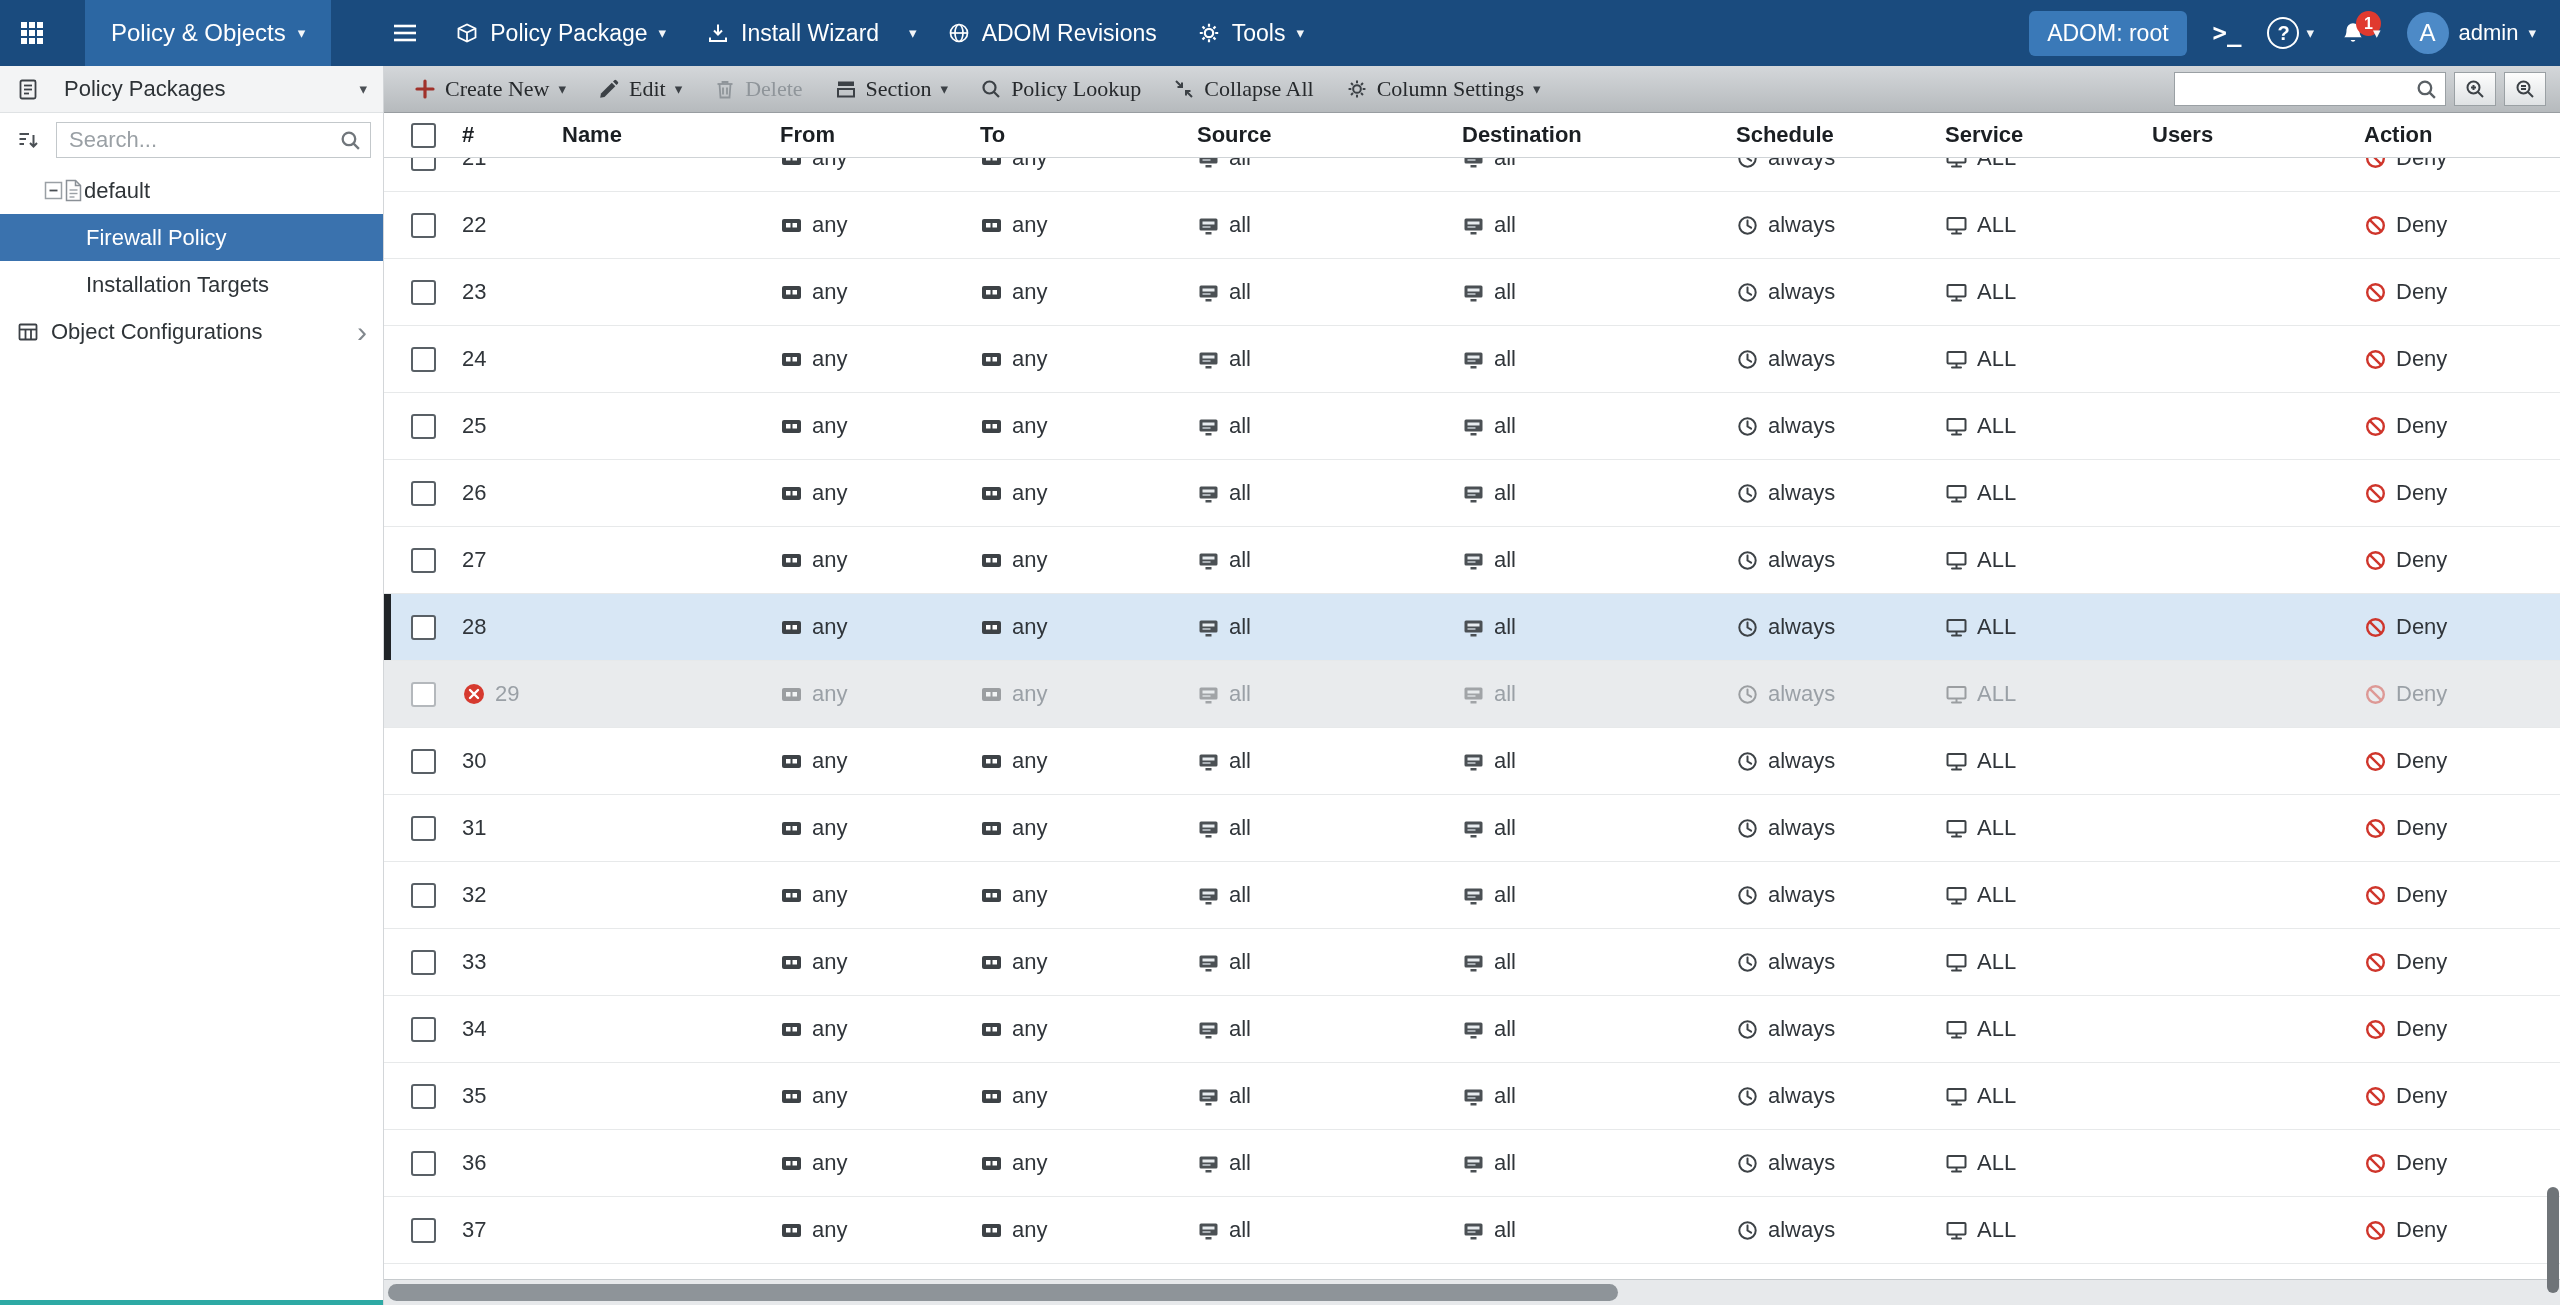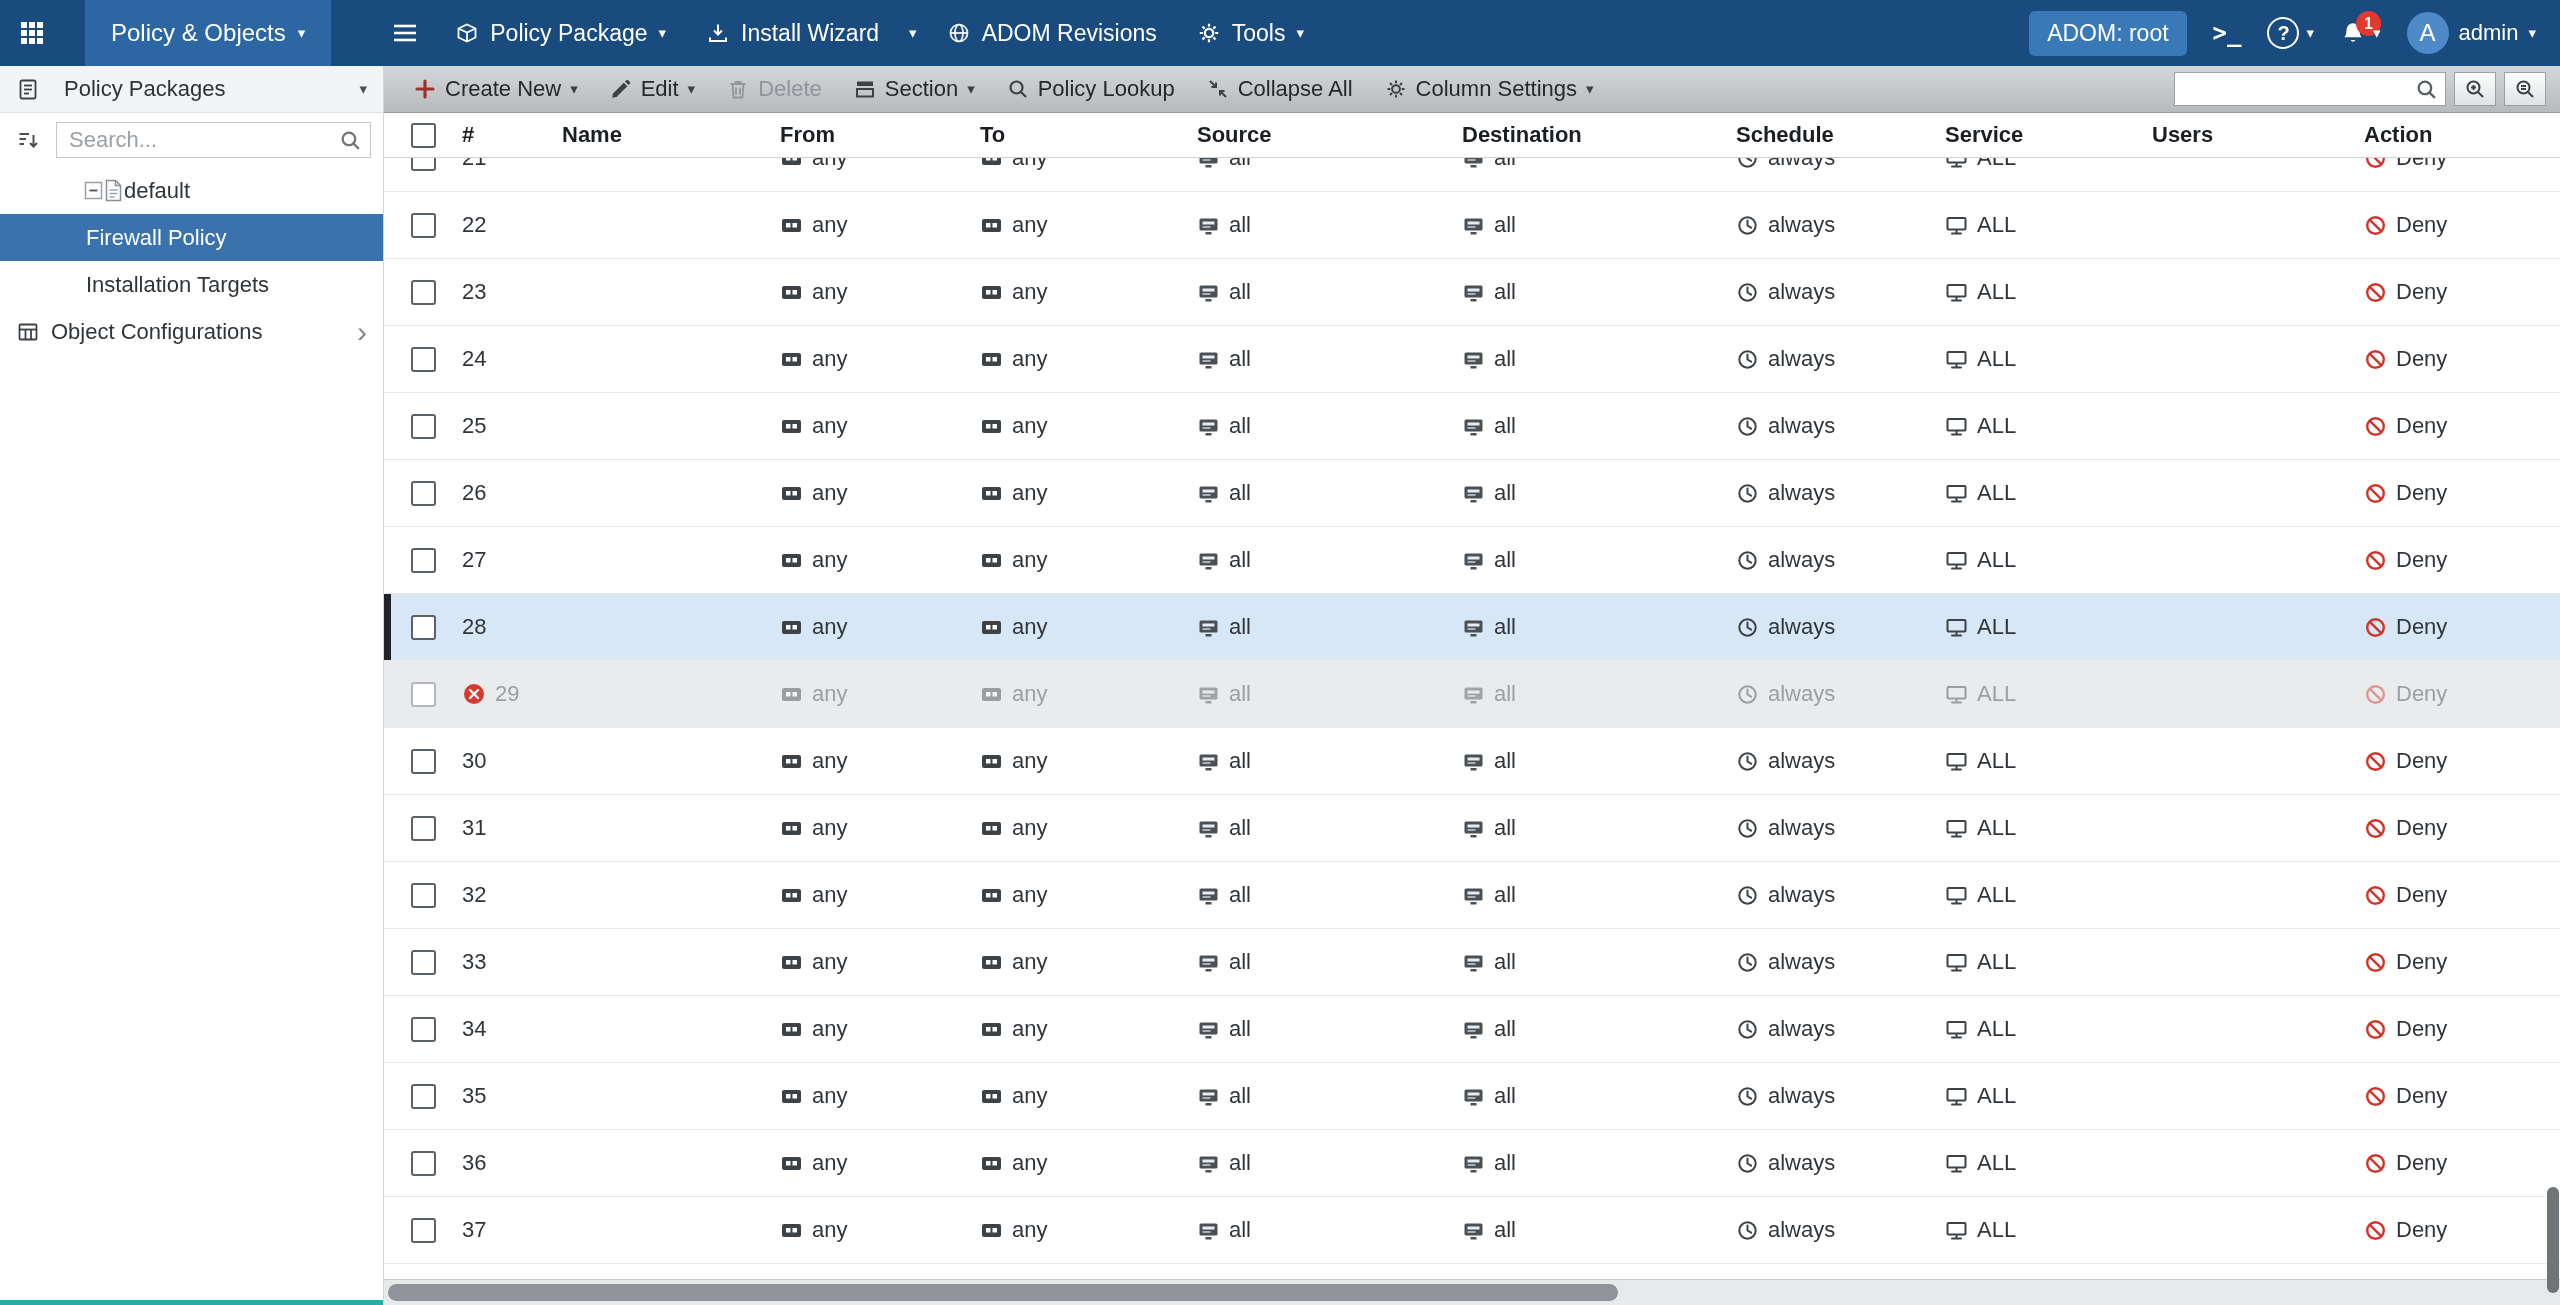--- a/index.html
+++ b/index.html
@@ -33,34 +33,34 @@
 
   
   .sb-header{height:47px;flex:0 0 47px;background:#f3f4f5;border-bottom:1px solid #dfe2e4;display:flex;align-items:center;gap:24px;padding:0 16px;color:#2d3236;cursor:pointer;}
   .sb-header .chev{margin-left:auto;color:#4a4f54;opacity:1;}
   .sb-search{display:flex;align-items:center;gap:8px;padding:9px 12px 9px 8px;}
   .sort-btn{width:40px;height:36px;display:flex;align-items:center;justify-content:center;cursor:pointer;}
   .sb-input{flex:1;position:relative;height:36px;border:1px solid #c3c8cb;background:#fff;}
   .sb-input input{width:100%;height:100%;border:0;outline:0;padding:0 42px 0 12px;font:inherit;font-size:22px;color:#333;}
   .sb-input input::placeholder{color:#9aa0a5;}
   .sb-input .mag{position:absolute;right:8px;top:6px;line-height:0;}
-  .tree-item{height:47px;display:flex;align-items:center;padding-left:84px;color:#2f3438;cursor:pointer;}
+  .tree-item{height:47px;display:flex;align-items:center;padding-left:44px;color:#2f3438;cursor:pointer;}
   .sb-item{height:47px;display:flex;align-items:center;padding-left:86px;color:#2f3438;cursor:pointer;}
   .sb-item.selected{background:var(--sidebar-selected,#3a72ae);color:#fff;}
   .sb-section{height:47px;display:flex;align-items:center;gap:11px;padding:0 16px;color:#2f3438;cursor:pointer;}
   .sb-section .arrow{margin-left:auto;color:#82888e;font-size:30px;line-height:1;}
   .sb-spacer{flex:1;}
   .sb-footer{border-top:1px solid #e3e5e7;padding:16px 0 14px 110px;}
   .f-logo{font-weight:bold;font-size:27px;color:var(--fortinet-gray,#5a5f64);letter-spacing:1.5px;display:inline-flex;align-items:center;}
   .f-gate{line-height:0;margin:0 1px;}
   .sb-accent{height:5px;background:#2ea9a4;}
 
   
   .toolbar{height:47px;flex:0 0 47px;background:linear-gradient(var(--toolbar-grad-top,#d4d7da),var(--toolbar-grad-bottom,#b6babd));border-bottom:1px solid #989da1;display:flex;align-items:center;padding:0 14px;}
-  .tb-btn{display:flex;align-items:center;gap:9px;padding:0 16px;height:100%;font-size:22px;color:#26292c;cursor:pointer;white-space:nowrap;}
+  .tb-btn{display:flex;align-items:center;gap:9px;padding:0 16px;height:100%;font-size:22px;color:#26292c;cursor:pointer;white-space:nowrap;font-family:Liberation Serif, serif;}
   .tb-btn .chev{color:#3c4146;opacity:1;}
   .tb-btn.disabled{color:#8f959a;cursor:default;}
   .tb-right{margin-left:auto;display:flex;align-items:center;gap:8px;}
   .tb-search{position:relative;width:272px;height:34px;background:#fff;border:1px solid #9aa0a4;}
   .tb-search input{width:100%;height:100%;border:0;outline:0;padding:0 42px 0 10px;font:inherit;font-size:21px;}
   .tb-search .mag{position:absolute;right:7px;top:5px;line-height:0;}
   .tb-iconbtn{width:42px;height:34px;border:1px solid #9aa0a4;background:linear-gradient(#fdfdfd,#dfe2e4);display:flex;align-items:center;justify-content:center;cursor:pointer;}
 
   
   .pgrid{display:grid;grid-template-columns:78px 100px 218px 200px 217px 265px 274px 209px 207px 212px 196px;align-items:center;}

